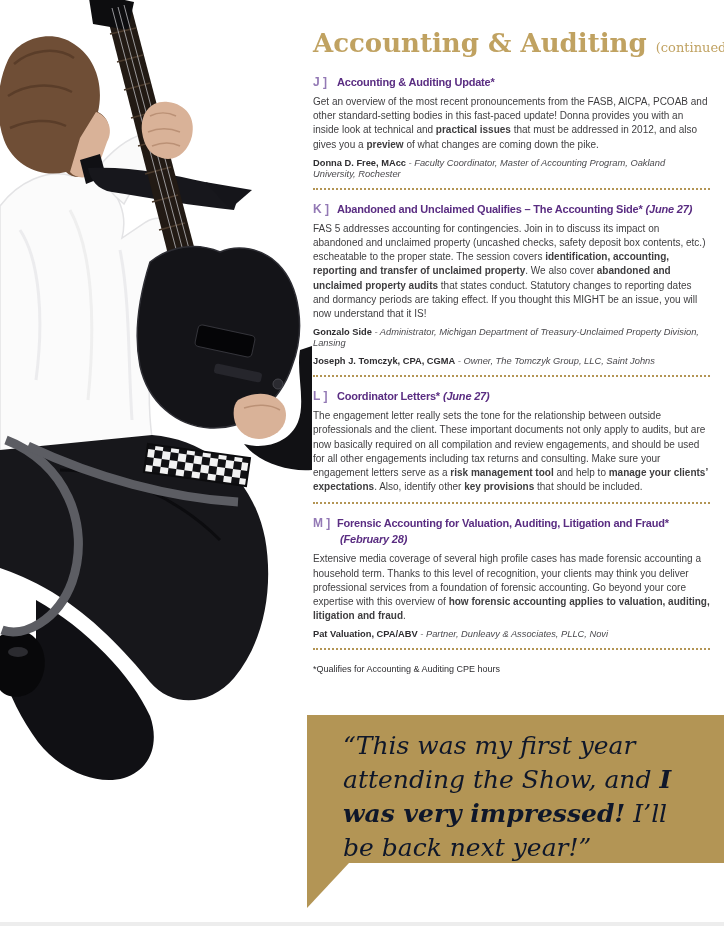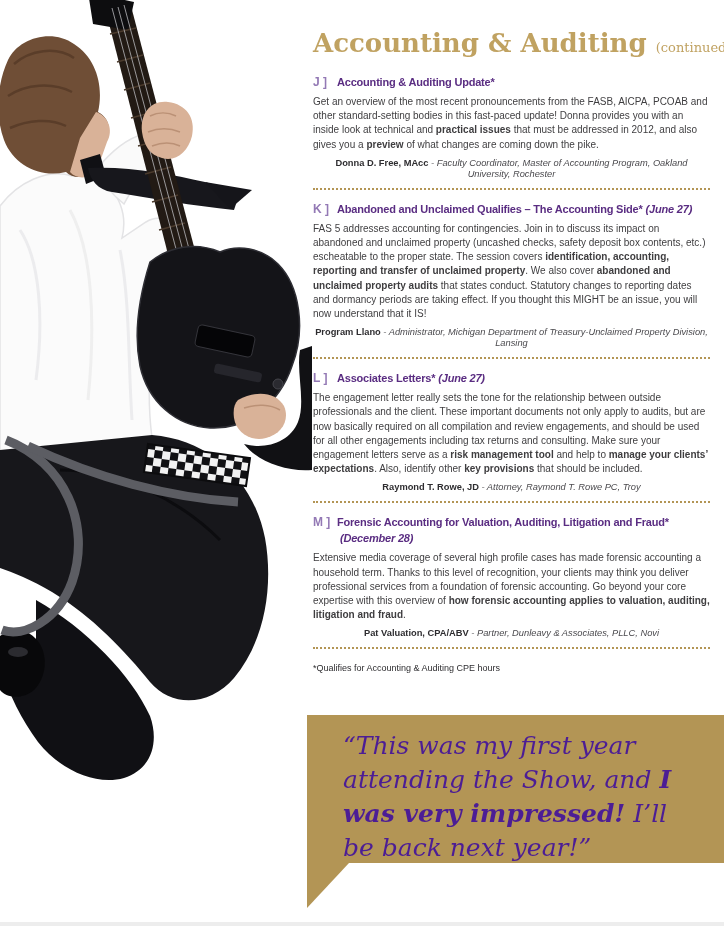--- a/index.html
+++ b/index.html
@@ -21,36 +21,36 @@
     font-family:"DejaVu Serif",serif;font-weight:bold;color:var(--goldTitle);
     font-size:26px;margin:0 0 16px 0;white-space:nowrap;letter-spacing:0px;
   }
   h1 .cont{font-size:13px;font-weight:normal;letter-spacing:0;}
   .sec-head{display:flex;align-items:flex-start;margin:0 0 5px 0;line-height:16px;}
   .sec-label{flex:0 0 24px;color:var(--purpleLight);font-weight:bold;font-size:12px;}
   .sec-right{flex:1;font-size:11px;font-weight:bold;color:var(--purple);letter-spacing:-0.2px;}
   .sec-date{font-style:italic;margin-left:3px;}
   .body{font-size:10px;line-height:14.2px;color:var(--text);margin:0 0 6px 0;}
   .body .b{font-weight:bold;}
-  .credit{font-size:9.3px;margin:2px 0 7px 0;color:var(--creditText);line-height:11px;text-align:center;}
+  .credit{font-size:9.3px;margin:2px 0 7px 0;color:var(--creditText);line-height:11px;}
   .credit-name{font-weight:bold;}
   .credit-detail{font-style:italic;color:#4b4a4e;}
   .sep{border:none;border-top:2px dotted var(--goldBox);margin:8px 0 11px 0;}
   .footnote{font-size:9px;color:var(--creditText);margin-top:14px;}
   .quote-box{
     position:absolute;left:307px;top:715px;width:417px;height:148px;
     background:var(--goldBox);
   }
   .quote-tail{
     position:absolute;left:307px;top:863px;width:0;height:0;
     border-left:42px solid var(--goldBox);border-bottom:45px solid transparent;
   }
   .quote-text{
     padding:14px 26px 0 36px;font-family:"DejaVu Serif",serif;font-style:italic;
-    color:#4c1d95;font-size:25px;line-height:34px;
+    color:#0f172a;font-size:25px;line-height:34px;
   }
   .quote-text .b{font-weight:bold;}
   .bottom-edge{position:absolute;left:0;bottom:0;width:724px;height:4px;background:#ededed;}
 </style>
 </head>
 <body>
 
 <svg class="photo" viewBox="0 0 312 790" xmlns="http://www.w3.org/2000/svg" aria-hidden="true">
   <defs>
     <pattern id="chk" width="16" height="16" patternUnits="userSpaceOnUse" patternTransform="rotate(8)">
@@ -157,41 +157,41 @@
     <hr class="sep">
   </section>
 
   <section>
     <div class="sec-head">
       <span class="sec-label">K ]</span>
       <span class="sec-right"><span>Abandoned and Unclaimed Qualifies – The Accounting Side*</span><span class="sec-date">(June 27)</span></span>
     </div>
     <p class="body"><span>FAS 5 addresses accounting for contingencies. Join in to discuss its impact on abandoned and unclaimed property (uncashed checks, safety deposit box contents, etc.) escheatable to the proper state. The session covers </span><span class="b">identification, accounting, reporting and transfer of unclaimed property</span><span>. We also cover </span><span class="b">abandoned and unclaimed property audits</span><span> that states conduct. Statutory changes to reporting dates and dormancy periods are taking effect. If you thought this MIGHT be an issue, you will now understand that it IS!</span></p>
     <p class="credit">
-      <span class="credit-name">Program Llano</span><span class="credit-detail"> - Administrator, Michigan Department of Treasury-Unclaimed Property Division, Lansing</span>
+      <span class="credit-name">Gonzalo Side</span><span class="credit-detail"> - Administrator, Michigan Department of Treasury-Unclaimed Property Division, Lansing</span>
+    </p>
+    <p class="credit">
+      <span class="credit-name">Joseph J. Tomczyk, CPA, CGMA</span><span class="credit-detail"> - Owner, The Tomczyk Group, LLC, Saint Johns</span>
     </p>
     <hr class="sep">
   </section>
 
   <section>
     <div class="sec-head">
       <span class="sec-label">L ]</span>
-      <span class="sec-right"><span>Associates Letters*</span><span class="sec-date">(June 27)</span></span>
+      <span class="sec-right"><span>Coordinator Letters*</span><span class="sec-date">(June 27)</span></span>
     </div>
     <p class="body"><span>The engagement letter really sets the tone for the relationship between outside professionals and the client. These important documents not only apply to audits, but are now basically required on all compilation and review engagements, and should be used for all other engagements including tax returns and consulting. Make sure your engagement letters serve as a </span><span class="b">risk management tool</span><span> and help to </span><span class="b">manage your clients’ expectations</span><span>. Also, identify other </span><span class="b">key provisions</span><span> that should be included.</span></p>
-    <p class="credit">
-      <span class="credit-name">Raymond T. Rowe, JD</span><span class="credit-detail"> - Attorney, Raymond T. Rowe PC, Troy</span>
-    </p>
     <hr class="sep">
   </section>
 
   <section>
     <div class="sec-head">
       <span class="sec-label">M ]</span>
-      <span class="sec-right"><span>Forensic Accounting for Valuation, Auditing, Litigation and Fraud*</span><span class="sec-date">(December 28)</span></span>
+      <span class="sec-right"><span>Forensic Accounting for Valuation, Auditing, Litigation and Fraud*</span><span class="sec-date">(February 28)</span></span>
     </div>
     <p class="body"><span>Extensive media coverage of several high profile cases has made forensic accounting a household term. Thanks to this level of recognition, your clients may think you deliver professional services from a foundation of forensic accounting. Go beyond your core expertise with this overview of </span><span class="b">how forensic accounting applies to valuation, auditing, litigation and fraud</span><span>.</span></p>
     <p class="credit">
       <span class="credit-name">Pat Valuation, CPA/ABV</span><span class="credit-detail"> - Partner, Dunleavy &amp; Associates, PLLC, Novi</span>
     </p>
     <hr class="sep">
   </section>
 
   <p class="footnote">*Qualifies for Accounting &amp; Auditing CPE hours</p>
 </div>

